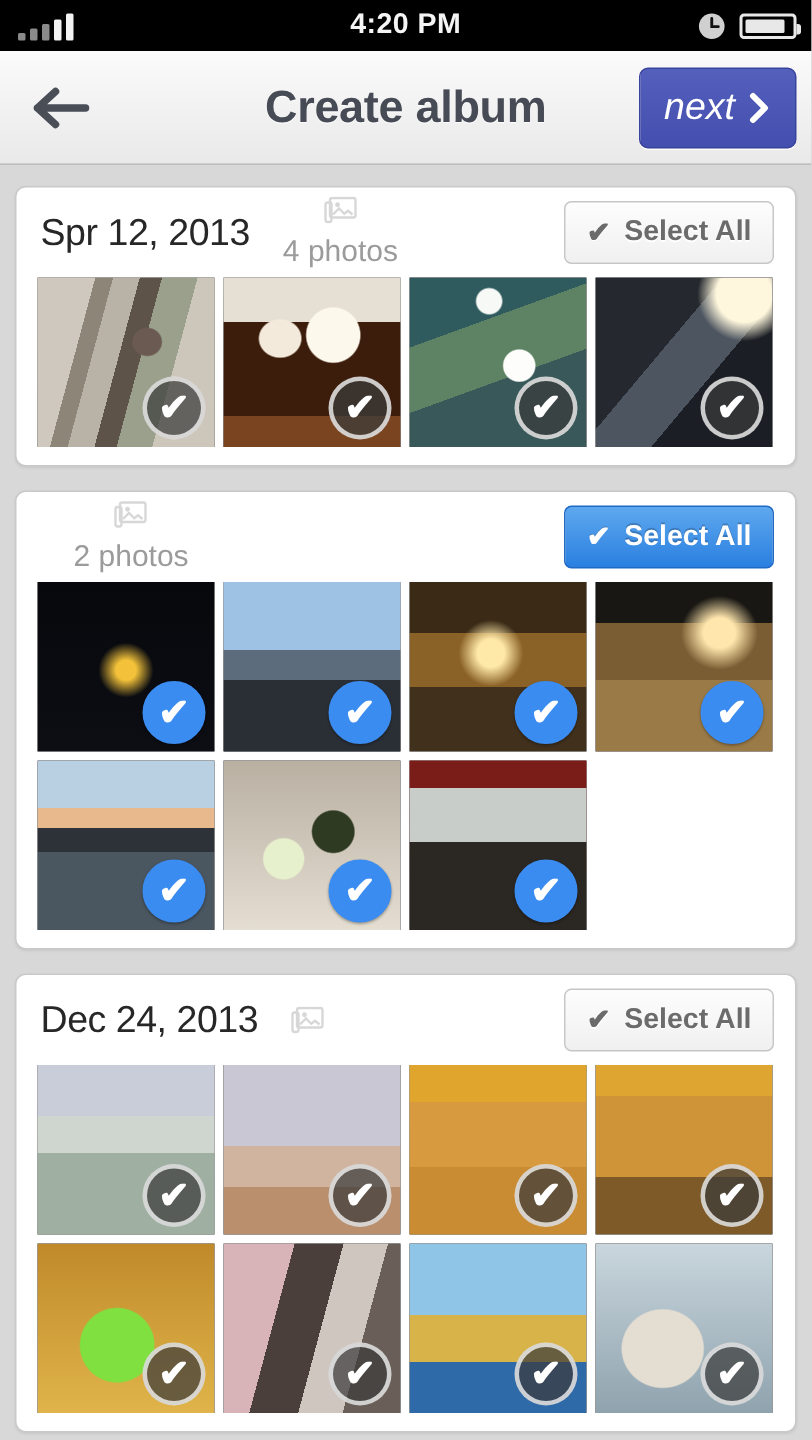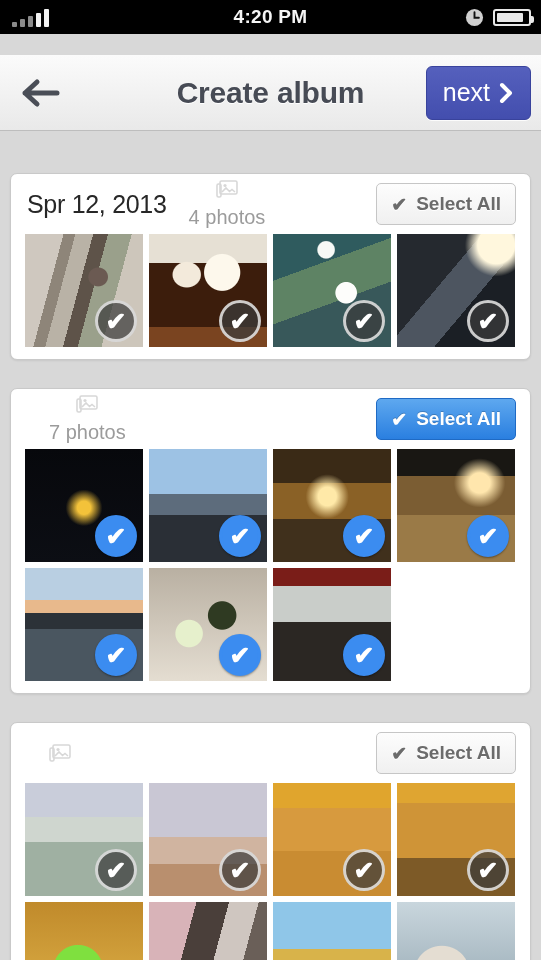--- a/index.html
+++ b/index.html
@@ -36,21 +36,21 @@
     width:3px; height:7px; background:#e8e8e8; border-radius:0 2px 2px 0;
   }
   .battery-fill{ background:#e8e8e8; height:100%; width:88%; border-radius:1px; }
 
   
   .navbar{
     position:relative;
     height:76px; width:541px;
     background:linear-gradient(#fbfbfb,#e9e9e9);
     border-bottom:1px solid #bdbdbd;
-    display:flex; align-items:center;margin-top:21px;
+    display:flex; align-items:center;
   }
   .back-btn{
     position:absolute; left:14px; top:50%; transform:translateY(-50%);
     width:56px; height:46px;
     display:flex; align-items:center; justify-content:center;
     cursor:pointer;
   }
   .nav-title{
     width:100%; text-align:center;
     font-size:30px; font-weight:bold;
@@ -62,37 +62,37 @@
     position:absolute; right:10px; top:50%; transform:translateY(-50%);
     background:linear-gradient(#5560bd,#434eae);
     border:1px solid #39439c;
     border-radius:6px;
     padding:0 16px;
     height:54px;
     display:flex; align-items:center; gap:9px;
     color:#fff; font-size:25px;
     box-shadow:0 1px 0 rgba(255,255,255,.85);
     cursor:pointer;
+    font-style:italic;
   }
 
   
   .scroll{
     width:541px; height:850px;
     background:#d8d8d8;
     padding:14px 10px 0 10px;
     overflow:hidden;
   }
   .card{
     background:#fff;
     border-radius:7px;
     border:1px solid #c9c9c9;
     box-shadow:0 1px 2px rgba(0,0,0,.08);
     margin-bottom:16px;
     padding:0 0 12px 0;
-    margin-top:28px;
   }
 
   .card-head{
     height:60px;
     display:flex; align-items:center;
     padding:0 14px 0 16px;
     position:relative;
   }
   .head-date{ font-size:25px; color:#272727; letter-spacing:-.3px; }
   .head-count-wrap{ display:flex; align-items:center; gap:8px; margin-left:22px;flex-direction:column; }
@@ -295,21 +295,21 @@
         <div class="card-head">
           <span class="head-count-wrap">
             <span class="photos-icon">
               <svg width="22" height="18" viewBox="0 0 22 18">
                 <rect x="4" y="1" width="17" height="13" rx="1.5" fill="none" stroke="#a8a8a8" stroke-width="1.6"></rect>
                 <rect x="1" y="4" width="4" height="13" rx="1.5" fill="none" stroke="#a8a8a8" stroke-width="1.6"></rect>
                 <circle cx="9" cy="5.5" r="1.6" fill="#a8a8a8"></circle>
                 <path d="M6 12 l4-4 3.5 3.5 2.5-2 3 2.5" fill="none" stroke="#a8a8a8" stroke-width="1.6"></path>
               </svg>
             </span>
-            <span class="head-count">7 photos</span>
+            <span class="head-count">2 photos</span>
           </span>
           <div class="select-all active">
             <span>✔</span>
             <span>Select All</span>
           </div>
         </div>
         <div class="grid">
           <div class="tile">
             <div class="img p-eiffel"></div>
             <div class="check on">✔</div>
@@ -335,20 +335,21 @@
             <div class="check on">✔</div>
           </div>
           <div class="tile">
             <div class="img p-terrace"></div>
             <div class="check on">✔</div>
           </div>
         </div>
       </div>
       <div class="card">
         <div class="card-head">
+          <span class="head-date">Dec 24, 2013</span>
           <span class="head-count-wrap">
             <span class="photos-icon">
               <svg width="22" height="18" viewBox="0 0 22 18">
                 <rect x="4" y="1" width="17" height="13" rx="1.5" fill="none" stroke="#a8a8a8" stroke-width="1.6"></rect>
                 <rect x="1" y="4" width="4" height="13" rx="1.5" fill="none" stroke="#a8a8a8" stroke-width="1.6"></rect>
                 <circle cx="9" cy="5.5" r="1.6" fill="#a8a8a8"></circle>
                 <path d="M6 12 l4-4 3.5 3.5 2.5-2 3 2.5" fill="none" stroke="#a8a8a8" stroke-width="1.6"></path>
               </svg>
             </span>
           </span>

